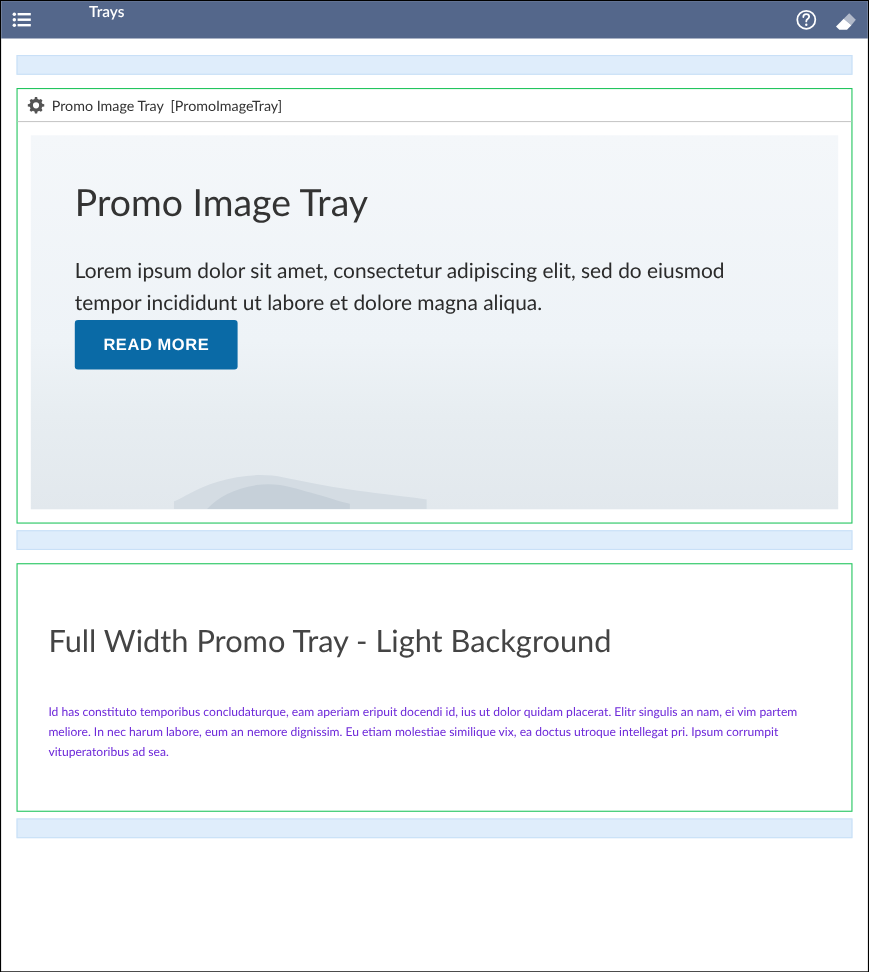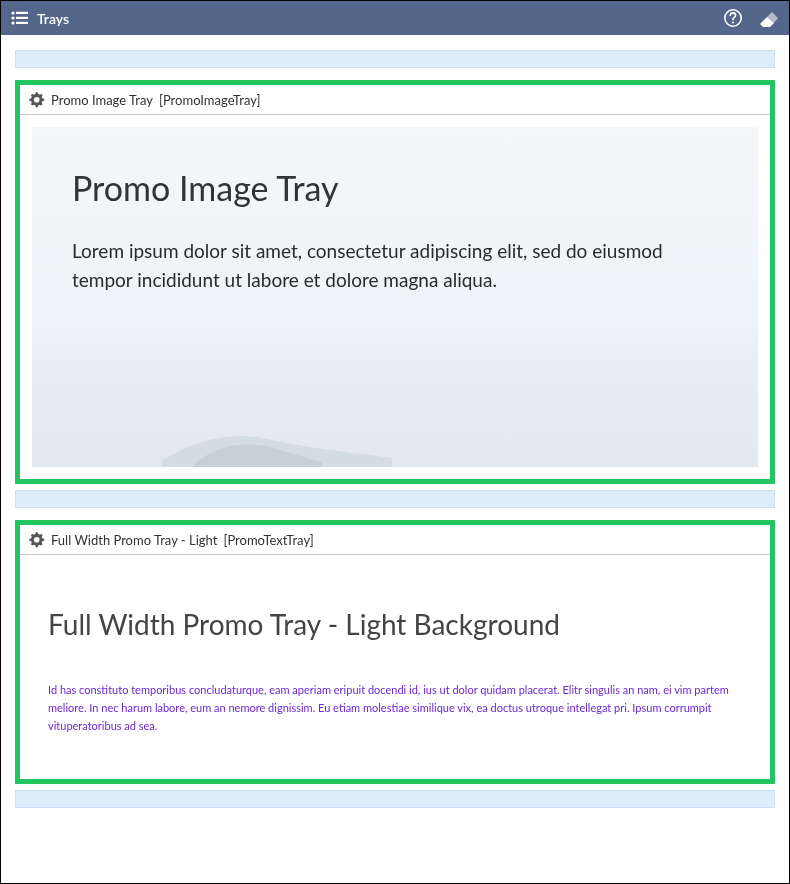--- a/index.html
+++ b/index.html
@@ -14,24 +14,24 @@
       height: 884px;
       border: 1px solid #000;
       display: flex;
       flex-direction: column;
     }
     .header {
       background: #54678b;
       color: #fff;
       height: 34px;
       display: flex;
-      align-items: center;
       padding: 0 10px;
       font-size: 14px;
       font-weight: 600;
+      gap: 44px;
     }
     .header-icon {
       display: inline-flex;
       align-items: center;
       justify-content: center;
       margin-right: 8px;
     }
     .header-title {
       flex: 1;
     }
@@ -49,21 +49,21 @@
       padding: 10px 14px;
       overflow: auto;
     }
     .drop-zone {
       height: 18px;
       background: #dfedfb;
       border: 1px solid #c9e0f7;
       margin: 5px 0 12px 0;
     }
     .tray-block {
-      border: 5px solid #22c55e;
+      border: 1px solid #22c55e;
       margin-bottom: 6px;
     }
     .tray-header {
       display: flex;
       align-items: center;
       height: 30px;
       padding: 0 8px;
       border-bottom: 1px solid #c8c8c8;
       font-size: 13px;
       color: #333;
@@ -176,35 +176,27 @@
     </div>
     <div class="tray-body-image">
       <div class="rocks">
         <svg viewBox="0 0 230 55" preserveAspectRatio="none">
           <path d="M0 55 L0 48 C10 44 20 36 40 30 C60 24 80 22 100 26 C120 30 140 34 160 37 C180 40 200 42 230 46 L230 55 Z" fill="#d4dce3"></path>
           <path d="M30 55 C40 44 55 36 75 33 C95 30 110 36 125 40 C140 44 150 48 160 50 L160 55 Z" fill="#c6d0d9"></path>
         </svg>
       </div>
       <h2 class="promo-title">Promo Image Tray</h2>
       <p class="promo-text">Lorem ipsum dolor sit amet, consectetur adipiscing elit, sed do eiusmod tempor incididunt ut labore et dolore magna aliqua.</p>
+      <button class="cta-button">READ MORE</button>
     </div>
   </div>
 
   <div class="drop-zone"></div>
 
   <div class="tray-block">
-    <div class="tray-header">
-      <span class="gear">
-        <svg width="17" height="17" viewBox="0 0 20 20">
-          <path fill="#555" d="M11.5 1.5l.4 2.1c.6.2 1.1.5 1.6.8l2-1 1.7 1.7-1 2c.3.5.6 1 .8 1.6l2.1.4v2.4l-2.1.4c-.2.6-.5 1.1-.8 1.6l1 2-1.7 1.7-2-1c-.5.3-1 .6-1.6.8l-.4 2.1H9.1l-.4-2.1c-.6-.2-1.1-.5-1.6-.8l-2 1-1.7-1.7 1-2c-.3-.5-.6-1-.8-1.6l-2.1-.4V9.1l2.1-.4c.2-.6.5-1.1.8-1.6l-1-2 1.7-1.7 2 1c.5-.3 1-.6 1.6-.8l.4-2.1h2.4zM10.3 7a3.3 3.3 0 100 6.6 3.3 3.3 0 000-6.6z"></path>
-        </svg>
-      </span>
-      <span>Full Width Promo Tray - Light</span>
-      <span>[PromoTextTray]</span>
-    </div>
     <div class="tray-body-text">
       <h2 class="text-title">Full Width Promo Tray - Light Background</h2>
       <p class="text-body">Id has constituto temporibus concludaturque, eam aperiam eripuit docendi id, ius ut dolor quidam placerat. Elitr singulis an nam, ei vim partem meliore. In nec harum labore, eum an nemore dignissim. Eu etiam molestiae similique vix, ea doctus utroque intellegat pri. Ipsum corrumpit vituperatoribus ad sea.</p>
     </div>
   </div>
 
   <div class="drop-zone"></div>
 
 </div>
 

